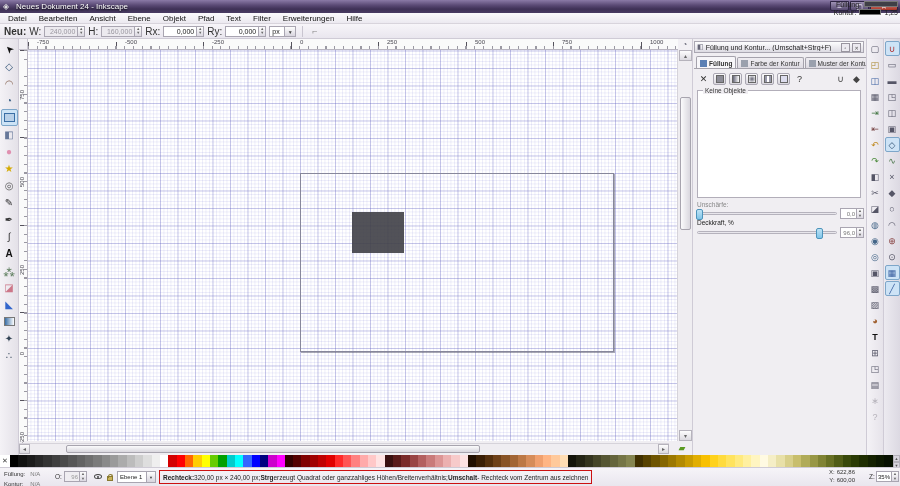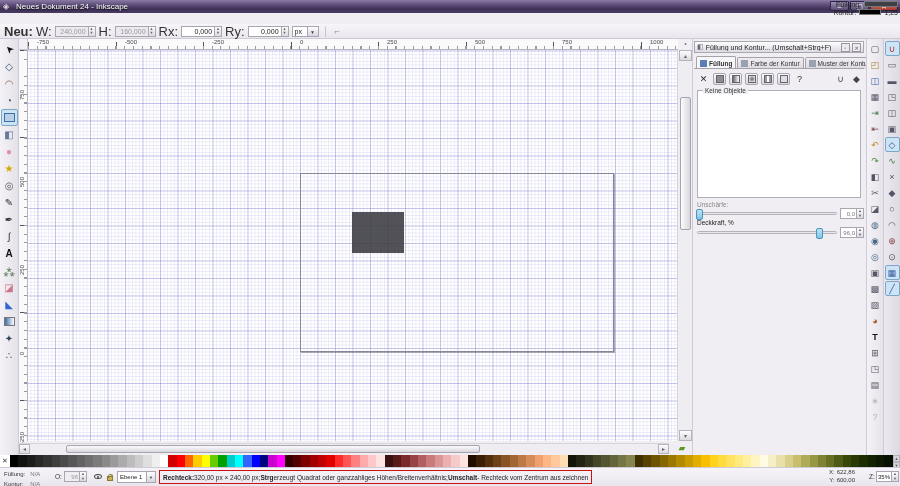--- a/index.html
+++ b/index.html
@@ -20,21 +20,21 @@
   .win-btn.close { width:28px; background:linear-gradient(180deg,#e09a8e,#a83326); }
 
   
   #menubar { left:0; top:13px; width:900px; height:11px; background:linear-gradient(180deg,#fbfafc,#ece9f0);
     border-bottom:1px solid #d8d4dc; display:flex; align-items:center; padding-left:2px; }
   .menu-item { padding:0 6px; font-size:8px; color:#111; height:100%; display:flex; align-items:center; }
 
   
   #toolbar { left:0; top:24px; width:900px; height:15px; background:linear-gradient(180deg,#f7f5f9,#e9e6ee);
     border-bottom:1px solid #cfcbd6; display:flex; align-items:center; gap:3px; padding-left:4px; }
-  #toolbar .lbl { font-size:13px; color:#333; }
+  #toolbar .lbl { font-size:10px; color:#333; }
   #toolbar .lbl.b { font-weight:bold; }
   .field { display:flex; align-items:stretch; height:11px; }
   .field .val { width:34px; border:1px solid #a9a5b1; background:#fff; font-size:7px; text-align:right; padding:1px 2px 0 0; color:#222; }
   .field.disabled .val { background:#eceaef; color:#9a97a0; }
   .spin-arrows { width:7px; border:1px solid #a9a5b1; border-left:none; background:linear-gradient(180deg,#fdfdfd,#dcd9e2);
     display:flex; flex-direction:column; }
   .spin-arrows span { flex:1; font-size:4px; line-height:4px; text-align:center; color:#666; }
   .unitbox { display:flex; height:11px; }
   .unitbox .val { width:16px; border:1px solid #a9a5b1; background:#fff; font-size:7px; padding:1px 2px; }
   .unitbox .dd { width:11px; border:1px solid #a9a5b1; border-left:none; background:linear-gradient(180deg,#fdfdfd,#d8d5de);
@@ -167,20 +167,32 @@
   <div id="titlebar" class="abs">
     <span class="app-icon">◈</span>
     <span class="title">Neues Dokument 24 - Inkscape</span>
   </div>
   <div id="win-controls" class="abs">
     <div class="win-btn">–</div>
     <div class="win-btn">▢</div>
     <div class="win-btn close">✕</div>
   </div>
 
+  <div id="menubar" class="abs">
+      <div class="menu-item">Datei</div>
+      <div class="menu-item">Bearbeiten</div>
+      <div class="menu-item">Ansicht</div>
+      <div class="menu-item">Ebene</div>
+      <div class="menu-item">Objekt</div>
+      <div class="menu-item">Pfad</div>
+      <div class="menu-item">Text</div>
+      <div class="menu-item">Filter</div>
+      <div class="menu-item">Erweiterungen</div>
+      <div class="menu-item">Hilfe</div>
+    </div>
 
   <div id="toolbar" class="abs">
     <span class="lbl b">Neu:</span>
     <span id="toolbar-fields" style="display:flex;align-items:center;gap:3px;">
         <span class="lbl">W:</span>
         <div class="field disabled">
           <span class="val">240,000</span>
           <span class="spin-arrows">
             <span>▲</span>
             <span>▼</span>

